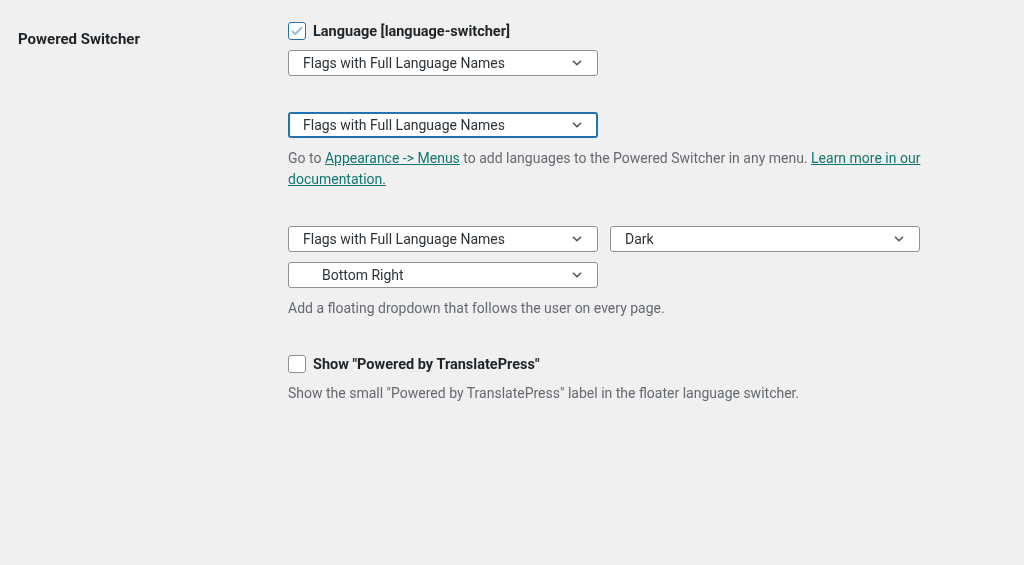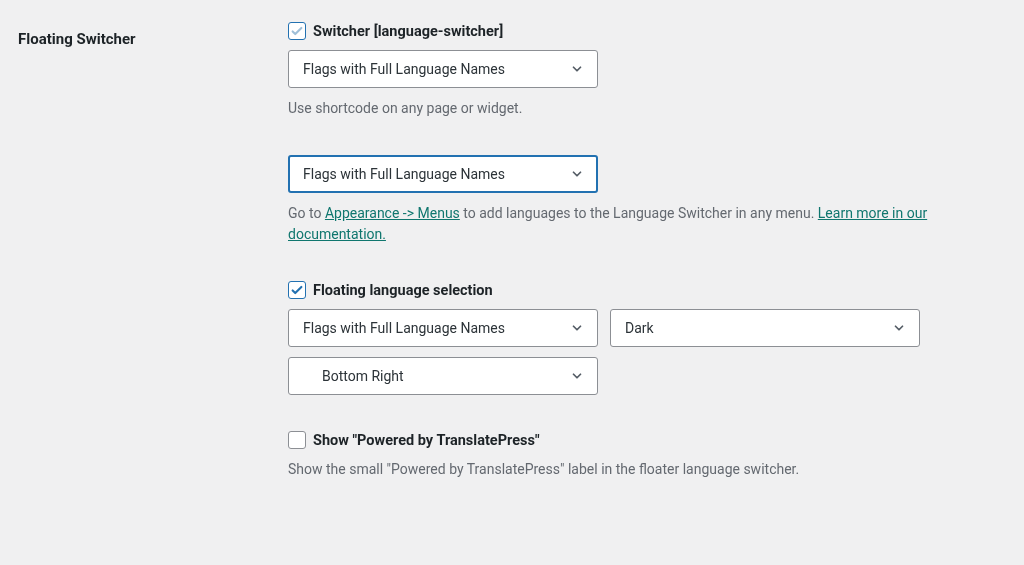--- a/index.html
+++ b/index.html
@@ -57,21 +57,21 @@
       font-size: 14.5px;
       color: #1d2327;
     }
     .select {
       display: inline-flex;
       align-items: center;
       justify-content: space-between;
       background: #fff;
       border: 1px solid #8c8f94;
       border-radius: 3px;
-      height: 38px;
+      height: 26px;
       padding: 0 10px 0 14px;
       font-size: 14px;
       color: #2c3338;
       cursor: pointer;
       min-width: 310px;
     }
     .select.focused {
       border: 2px solid #2271b1;
       padding: 0 9px 0 13px;
     }
@@ -98,66 +98,57 @@
     }
     .w-flags { width: 310px; }
     .w-theme { width: 290px; text-align: center; }
     .w-pos   { width: 310px; padding-left: 33px; }
     .chevron path { stroke:#555d66; stroke-width:2; fill:none; stroke-linecap:round; stroke-linejoin:round; }
   </style>
 </head>
 <body>
 
 <div class="form-table">
-  <div class="th">Floating Switcher</div>
+  <div class="th">Powered Switcher</div>
   <div class="td">
 
     <div class="section">
       <div class="chk-row">
         <span class="chk checked faded">
           <svg viewBox="0 0 16 16">
               <path d="M3 8.5l3 3 7-7" fill="none" stroke="#2271b1" stroke-width="2.4" stroke-linecap="round" stroke-linejoin="round"></path>
             </svg>
         </span>
-        <span class="chk-label">Switcher [language-switcher]</span>
+        <span class="chk-label">Language [language-switcher]</span>
       </div>
       <div class="select w-flags">
         <span class="sval">Flags with Full Language Names</span>
         <span class="caret">
           <svg class="chevron" width="14" height="14" viewBox="0 0 16 16">
               <path d="M4 6l4 4 4-4"></path>
             </svg>
         </span>
       </div>
-      <p class="desc">Use shortcode on any page or widget.</p>
     </div>
 
     <div class="section">
       <div class="select w-flags focused">
         <span class="sval">Flags with Full Language Names</span>
         <span class="caret">
           <svg class="chevron" width="14" height="14" viewBox="0 0 16 16">
               <path d="M4 6l4 4 4-4"></path>
             </svg>
         </span>
       </div>
       <p class="desc">
-        <span>Go to </span><span class="linkish">Appearance -&gt; Menus</span><span> to add languages to the Language Switcher in any menu. </span><span class="linkish">Learn more in our documentation.</span>
+        <span>Go to </span><span class="linkish">Appearance -&gt; Menus</span><span> to add languages to the Powered Switcher in any menu. </span><span class="linkish">Learn more in our documentation.</span>
       </p>
     </div>
 
     <div class="section">
-      <div class="chk-row">
-        <span class="chk checked">
-          <svg viewBox="0 0 16 16">
-              <path d="M3 8.5l3 3 7-7" fill="none" stroke="#2271b1" stroke-width="2.4" stroke-linecap="round" stroke-linejoin="round"></path>
-            </svg>
-        </span>
-        <span class="chk-label">Floating language selection</span>
-      </div>
       <div class="row-selects">
         <div class="select w-flags">
           <span class="sval">Flags with Full Language Names</span>
           <span class="caret">
             <svg class="chevron" width="14" height="14" viewBox="0 0 16 16">
                 <path d="M4 6l4 4 4-4"></path>
               </svg>
           </span>
         </div>
         <div class="select w-theme">
@@ -170,20 +161,21 @@
         </div>
       </div>
       <div class="select w-pos">
         <span class="sval">Bottom Right</span>
         <span class="caret">
           <svg class="chevron" width="14" height="14" viewBox="0 0 16 16">
               <path d="M4 6l4 4 4-4"></path>
             </svg>
         </span>
       </div>
+      <p class="desc">Add a floating dropdown that follows the user on every page.</p>
     </div>
 
     <div class="section">
       <div class="chk-row">
         <span class="chk">
           
         </span>
         <span class="chk-label">Show "Powered by TranslatePress"</span>
       </div>
       <p class="desc" style="margin-top:4px">Show the small "Powered by TranslatePress" label in the floater language switcher.</p>

